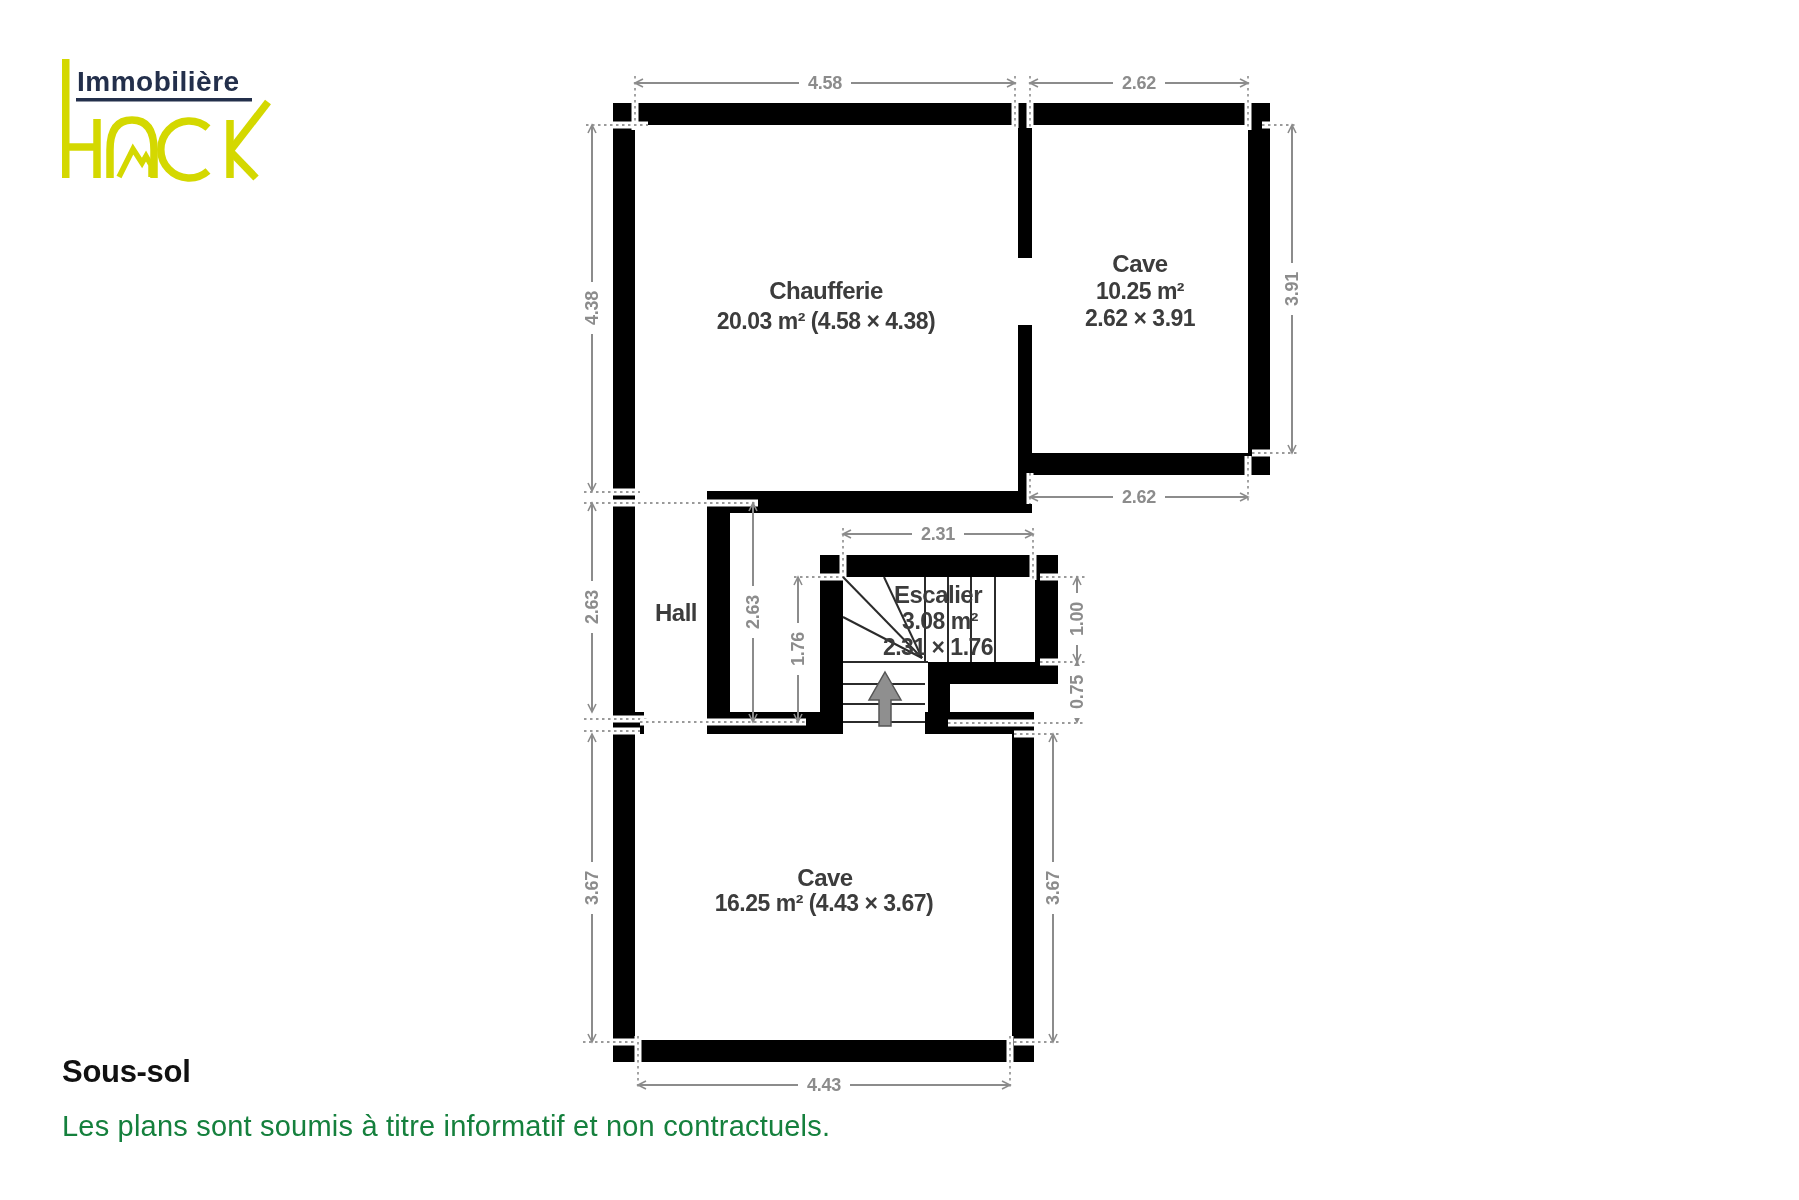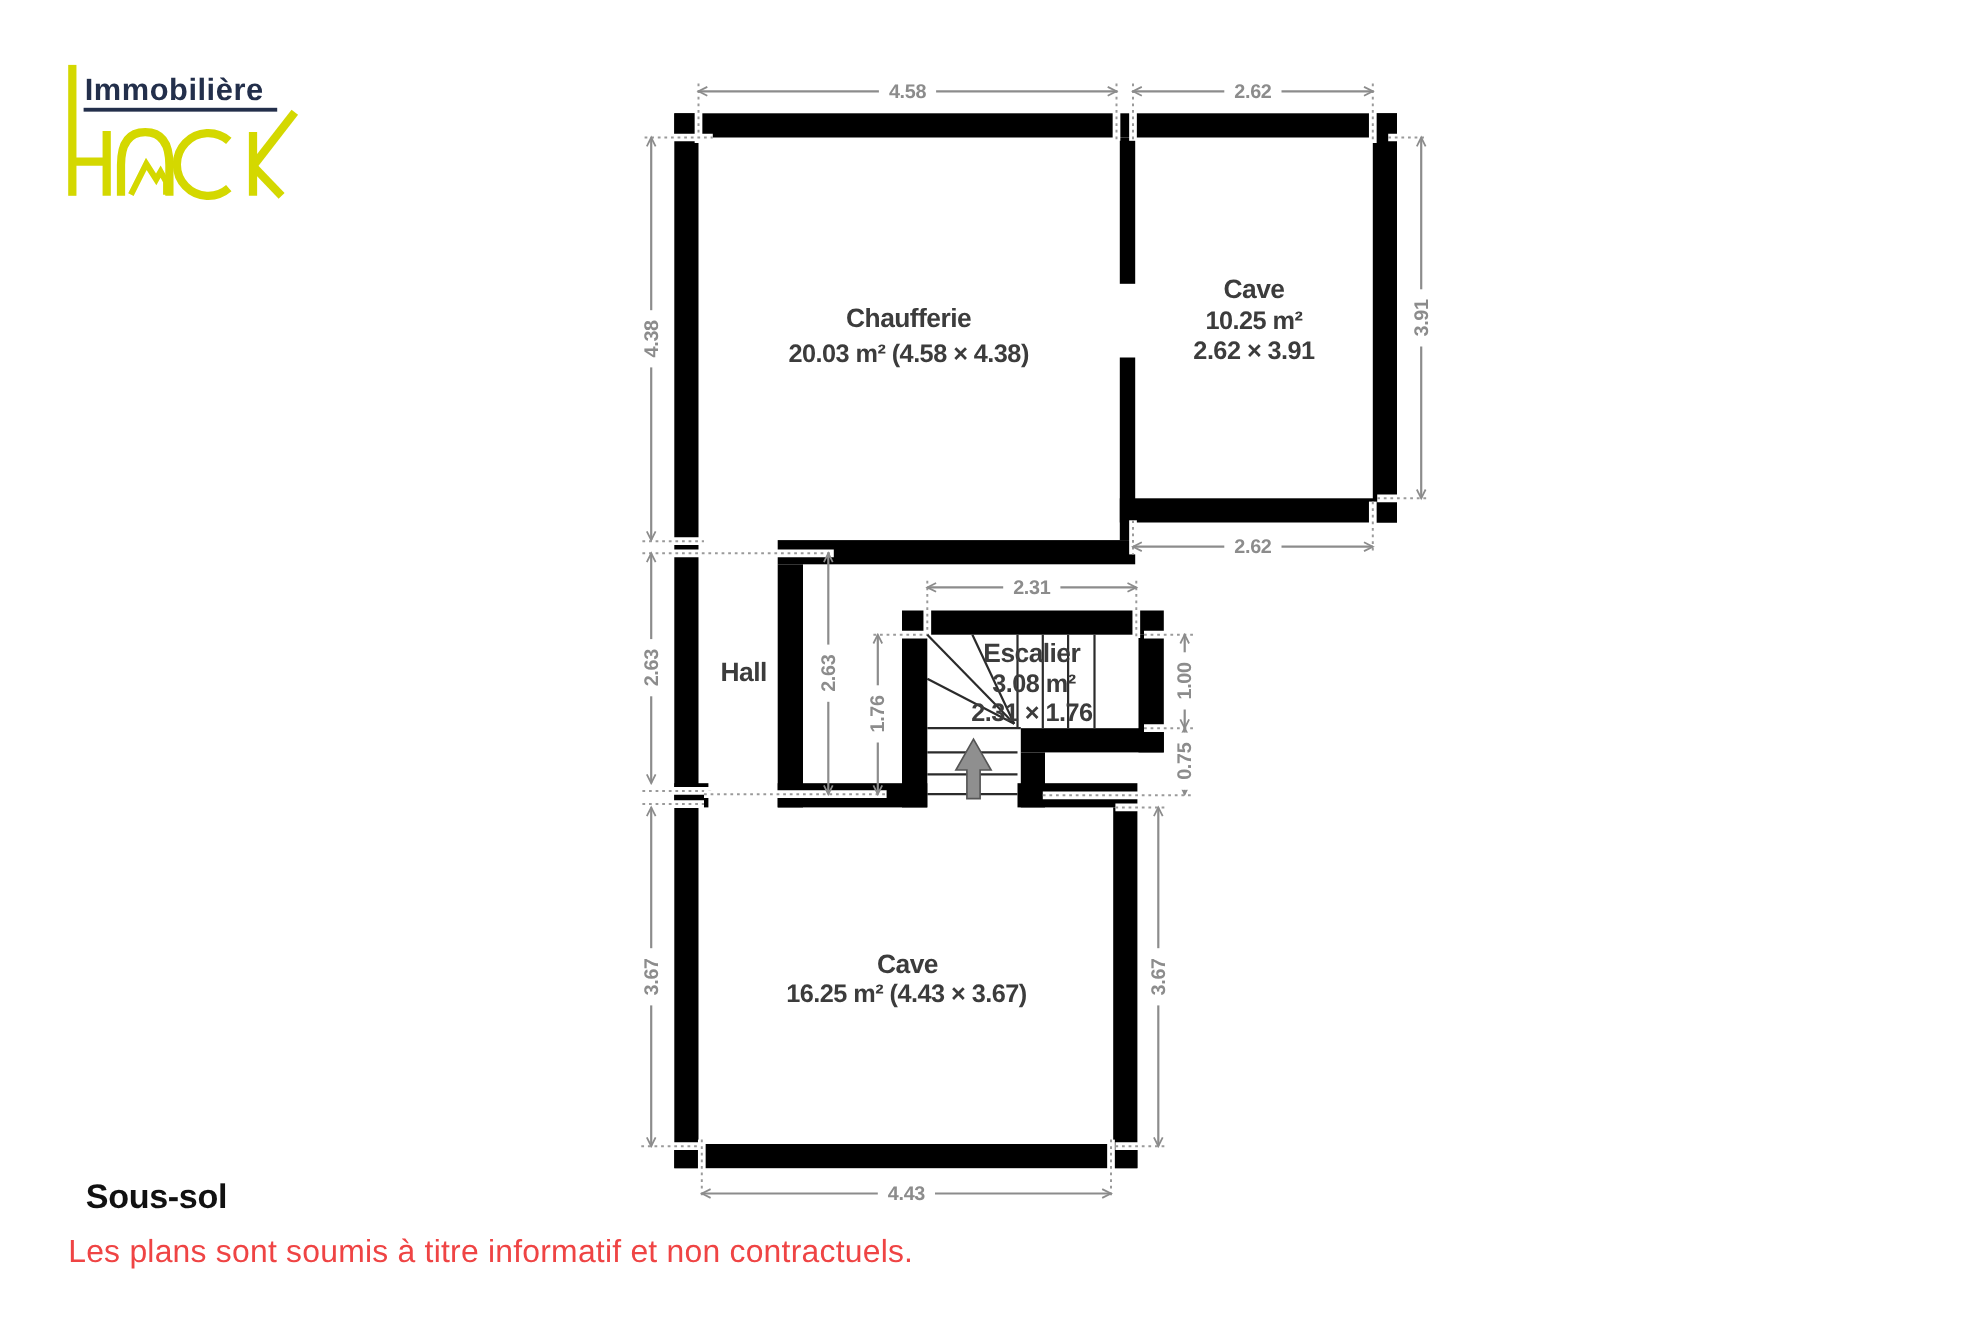--- a/index.html
+++ b/index.html
@@ -11,22 +11,22 @@
   .xd{stroke:#9a9a9a;stroke-width:1.8;fill:none;stroke-dasharray:2.5 3.5;}
   .dimline{stroke:#8c8c8c;stroke-width:2;fill:none;}
   .dimbg{fill:#ffffff;}
   .dimtext{font-size:18px;font-weight:bold;fill:#8c8c8c;letter-spacing:-0.3px;}
   .roomname{font-size:24px;font-weight:bold;fill:#3c3c3c;letter-spacing:-0.5px;}
   .roomsub{font-size:23px;font-weight:bold;fill:#3c3c3c;letter-spacing:-0.5px;}
   .tread{stroke:#2b2b2b;stroke-width:2;fill:none;}
   .ctr{text-anchor:middle;dominant-baseline:central;}
   #logo{position:absolute;left:58px;top:50px;font-weight:bold;}
   #footer{position:absolute;left:62px;top:1054px;}
-  #footer h1{margin:16px;font-size:31px;font-weight:bold;color:#111111;letter-spacing:-0.3px;}
-  #footer p{margin:8px 0 0 0;font-size:29px;font-weight:400;color:#ef4444;letter-spacing:0.2px;}
+  #footer h1{margin:0;font-size:31px;font-weight:bold;color:#111111;letter-spacing:-0.3px;}
+  #footer p{margin:20px 0 0 0;font-size:29px;font-weight:400;color:#15803d;letter-spacing:0.2px;}
 </style>
 </head>
 <body>
 
 <svg id="plan-svg" width="1799" height="1200" viewBox="0 0 1799 1200">
   <defs>
     <marker id="ma" markerWidth="11" markerHeight="11" refX="9" refY="5.5" orient="auto-start-reverse" markerUnits="userSpaceOnUse">
       <path d="M1,1.5 L9,5.5 L1,9.5" fill="none" stroke="#8c8c8c" stroke-width="1.6"></path>
     </marker>
   </defs>

